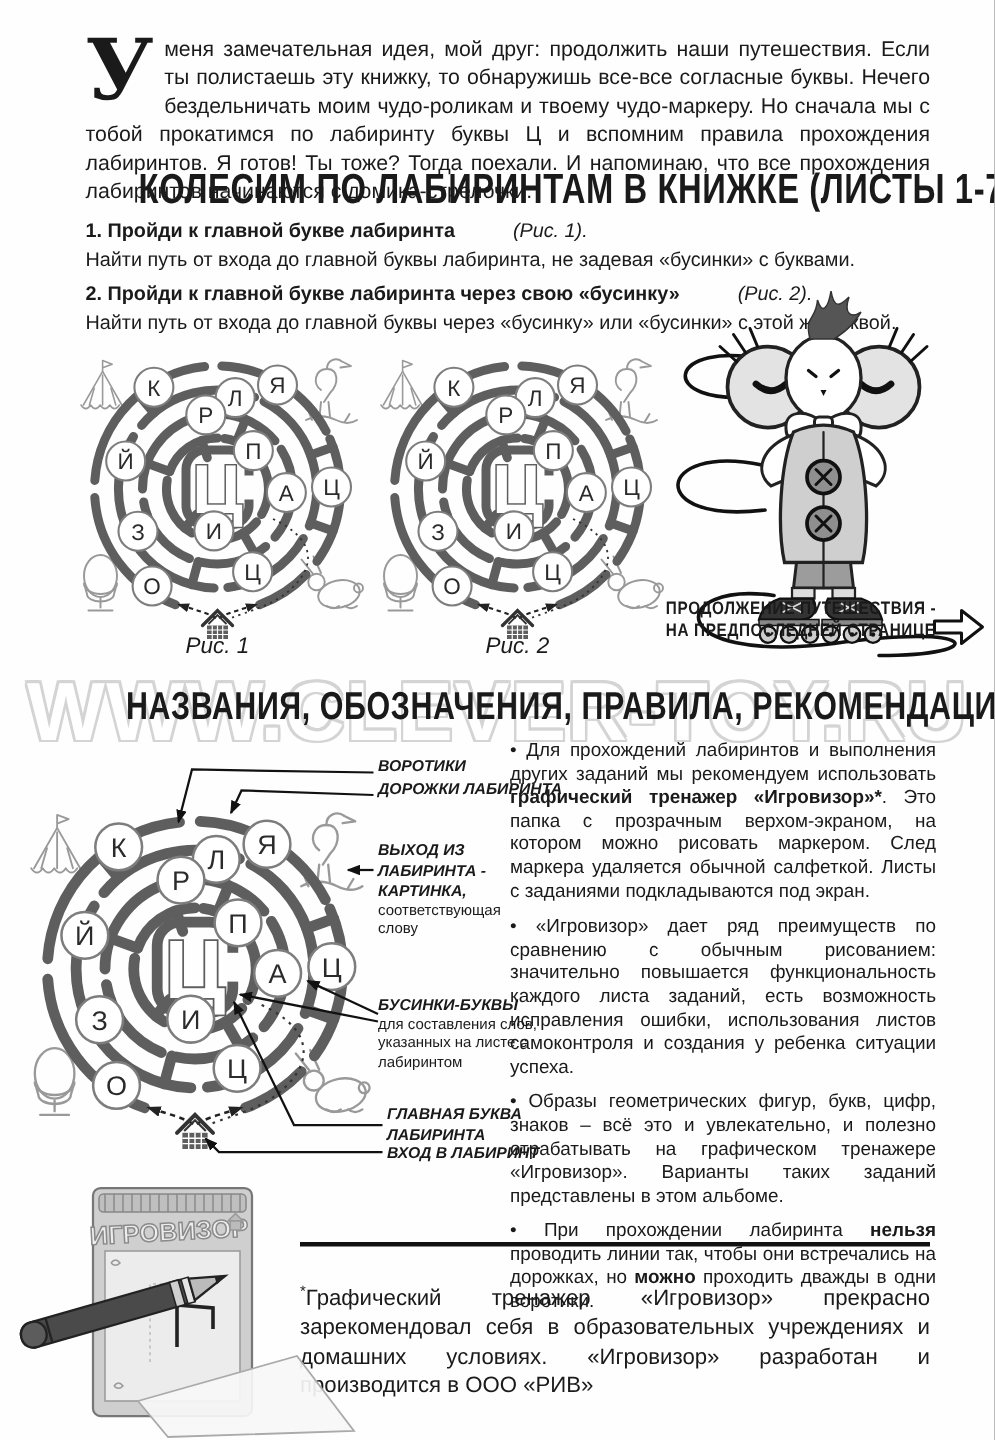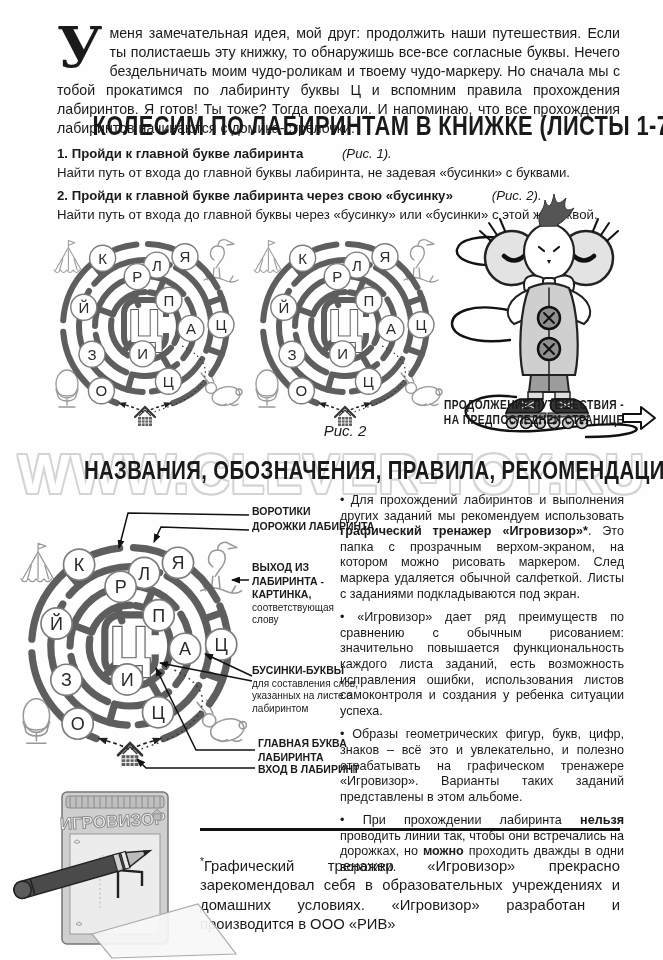--- a/index.html
+++ b/index.html
@@ -24,21 +24,21 @@
   .figcap{width:210px;text-align:center;font-style:italic;font-size:15px;z-index:2;}
   
   .contnote{left:428px;top:398px;width:196px;text-align:right;font-weight:700;font-size:12px;line-height:15px;z-index:2;}
   .contnote .cond{transform:scaleX(0.85);}
   
   .watermark{left:0;top:442px;width:663px;text-align:center;z-index:1;
      font-size:55px;font-weight:700;letter-spacing:1px;color:#ffffff;white-space:nowrap;
      text-shadow:1.6px 1.6px 0 #d4d4d4,-1.6px -1.6px 0 #d4d4d4,1.6px -1.6px 0 #d4d4d4,-1.6px 1.6px 0 #d4d4d4,0 1.6px 0 #d4d4d4,0 -1.6px 0 #d4d4d4,1.6px 0 0 #d4d4d4,-1.6px 0 0 #d4d4d4;}
   
   .lab{z-index:4;font-size:10px;line-height:12.5px;}
-  .lab b{font-size:10.5px;}
+  .lab b{font-size:10.5px;font-style:italic;}
   
   .bullets{left:340px;top:493px;width:284px;font-size:12.6px;line-height:15.6px;text-align:justify;z-index:2;}
   .bullets p{margin:0 0 8px 0;}
   
   .rule{left:200px;top:828px;width:420px;height:2.5px;background:#111;z-index:2;}
   .footnote{left:200px;top:837px;width:420px;font-size:14.8px;line-height:19.5px;text-align:justify;z-index:2;}
   .footnote sup{font-size:10px;}
   svg{position:absolute;overflow:visible;}
   svg text{font-family:"Liberation Sans",sans-serif;}
 </style>
@@ -251,20 +251,21 @@
       <text x="128.4" y="160.7" text-anchor="middle" font-size="15" fill="#2b2b2b">Ц</text>
       <circle cx="61.4" cy="164.7" r="13" fill="#fff" stroke="#7d7d7d" stroke-width="1.4"></circle>
       <text x="61.4" y="170.2" text-anchor="middle" font-size="15" fill="#2b2b2b">О</text>
       <g>
         <path d="M95,191 L105,181 L115,191" fill="none" stroke="#333" stroke-width="2.2" stroke-linecap="round"></path>
         <path d="M99,190 L105,184 L111,190" fill="none" stroke="#333" stroke-width="1.2"></path>
         <rect x="98" y="191" width="14" height="9" fill="#5e5e5e"></rect>
         <path d="M101.5,191 v9 M105,191 v9 M108.5,191 v9 M98,194 h14 M98,197 h14" stroke="#fff" stroke-width="0.8"></path>
       </g>
     </svg>
+  <div class="abs figcap" style="left:40px;top:422px;">Рис. 1</div>
   <div class="abs figcap" style="left:240px;top:422px;">Рис. 2</div>
 
   <svg style="left:428px;top:192px;z-index:2;" width="235" height="250" viewBox="0 0 235 250">
     <g stroke="#111" stroke-width="2.4" fill="none" stroke-linecap="round">
       <path d="M85,48 C15,33 8,80 78,72"></path>
       <path d="M80,118 C8,103 2,158 82,148"></path>
       <path d="M88,205 C18,195 12,251 128,237 C225,223 234,245 158,245"></path>
     </g>
     <g stroke-linecap="round">
       <circle cx="84" cy="66" r="27" fill="#e3e3e3" stroke="#222" stroke-width="2.5"></circle>

